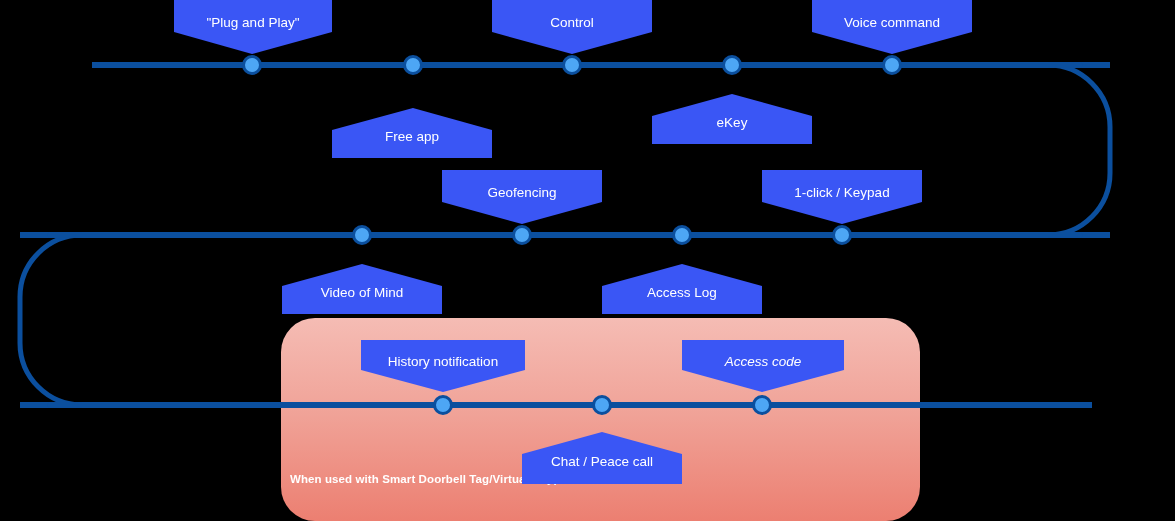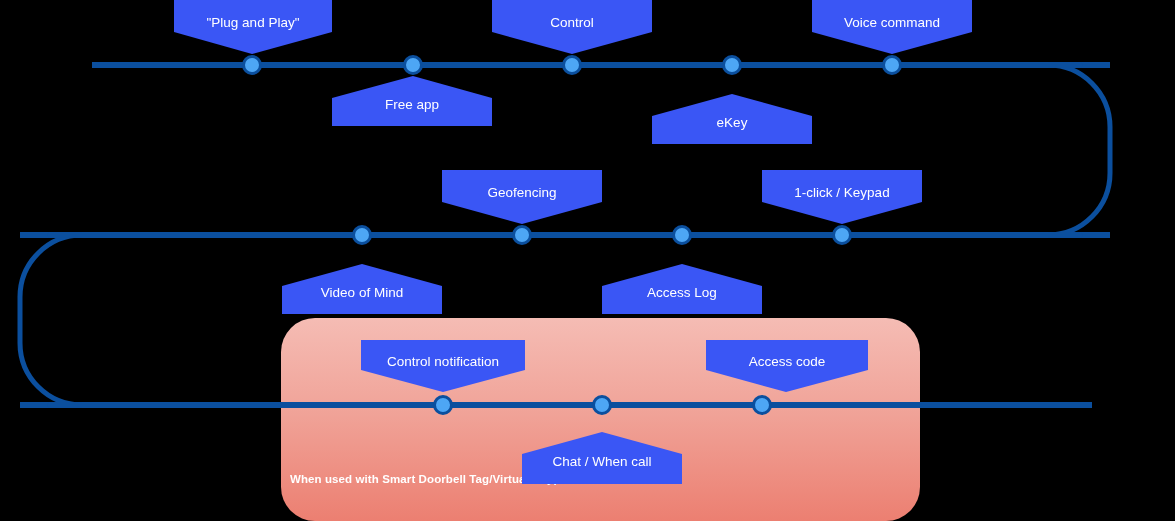--- a/index.html
+++ b/index.html
@@ -68,21 +68,21 @@
       <path d="M 50 235 L 82 235 A 62 62 0 0 0 20 297 L 20 343 A 62 62 0 0 0 82 405 L 50 405" fill="none" stroke="#0b4f9e" stroke-width="5" stroke-linecap="round"></path>
     </svg>
 
   <div class="panel-caption" id="panel-caption" style="left: 290px; top: 473px;">When used with Smart Doorbell Tag/Virtual Keypad service</div>
 
   <div id="overlay">
       <div class="callout" style="left: 174px; top: 0px; width: 158px; height: 54px; clip-path: polygon(0% 0%, 100% 0%, 100% 59.3%, 49.4% 100%, 0% 59.3%);">
         <span>"Plug and Play"</span>
       </div>
       <div class="node" style="left: 242px; top: 55px;"></div>
-      <div class="callout below" style="left: 332px; top: 76px; width: 160px; height: 50px; clip-path: polygon(50.6% 0%, 100% 44%, 100% 100%, 0% 100%, 0% 44%);">
+      <div class="callout below" style="left: 332px; top: 108px; width: 160px; height: 50px; clip-path: polygon(50.6% 0%, 100% 44%, 100% 100%, 0% 100%, 0% 44%);">
         <span>Free app</span>
       </div>
       <div class="node" style="left: 403px; top: 55px;"></div>
       <div class="callout" style="left: 492px; top: 0px; width: 160px; height: 54px; clip-path: polygon(0% 0%, 100% 0%, 100% 59.3%, 50% 100%, 0% 59.3%); text-align: right;">
         <span>Control</span>
       </div>
       <div class="node" style="left: 562px; top: 55px;"></div>
       <div class="callout below" style="left: 652px; top: 94px; width: 160px; height: 50px; clip-path: polygon(50% 0%, 100% 44%, 100% 100%, 0% 100%, 0% 44%);">
         <span>eKey</span>
       </div>
@@ -101,26 +101,26 @@
       <div class="node" style="left: 512px; top: 225px;"></div>
       <div class="callout below" style="left: 602px; top: 264px; width: 160px; height: 50px; clip-path: polygon(50% 0%, 100% 44%, 100% 100%, 0% 100%, 0% 44%);">
         <span>Access Log</span>
       </div>
       <div class="node" style="left: 672px; top: 225px;"></div>
       <div class="callout" style="left: 762px; top: 170px; width: 160px; height: 54px; clip-path: polygon(0% 0%, 100% 0%, 100% 59.3%, 50% 100%, 0% 59.3%);">
         <span>1-click / Keypad</span>
       </div>
       <div class="node" style="left: 832px; top: 225px;"></div>
       <div class="callout" style="left: 361px; top: 340px; width: 164px; height: 52px; clip-path: polygon(0% 0%, 100% 0%, 100% 57.7%, 50% 100%, 0% 57.7%);">
-        <span>Control notification</span>
+        <span>History notification</span>
       </div>
       <div class="node" style="left: 433px; top: 395px;"></div>
       <div class="callout below" style="left: 522px; top: 432px; width: 160px; height: 52px; clip-path: polygon(50% 0%, 100% 42.3%, 100% 100%, 0% 100%, 0% 42.3%);">
-        <span>Chat / When call</span>
+        <span>Chat / Peace call</span>
       </div>
       <div class="node" style="left: 592px; top: 395px;"></div>
-      <div class="callout" style="left: 706px; top: 340px; width: 162px; height: 52px; clip-path: polygon(0% 0%, 100% 0%, 100% 57.7%, 49.4% 100%, 0% 57.7%);">
+      <div class="callout" style="left: 682px; top: 340px; width: 162px; height: 52px; clip-path: polygon(0% 0%, 100% 0%, 100% 57.7%, 49.4% 100%, 0% 57.7%); font-style: italic;">
         <span>Access code</span>
       </div>
       <div class="node" style="left: 752px; top: 395px;"></div>
     </div>
 
 </div>
 
 </body></html>

